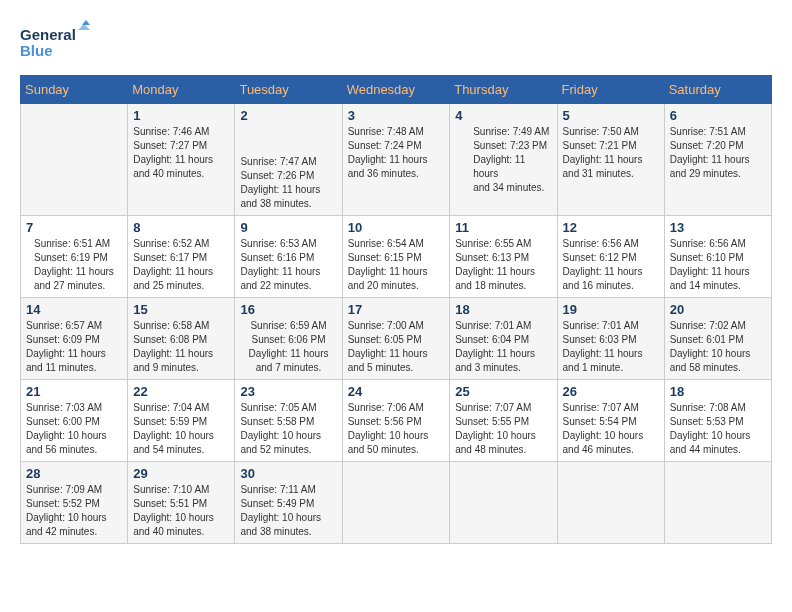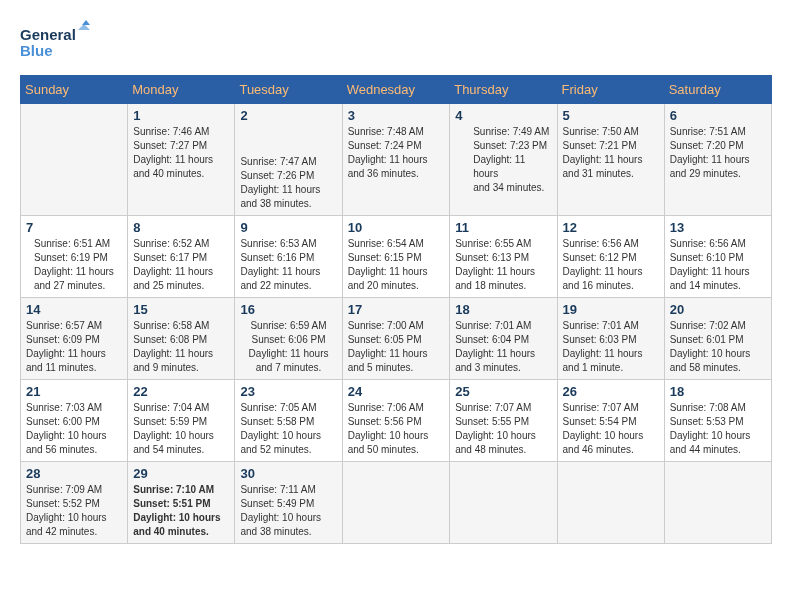--- a/index.html
+++ b/index.html
@@ -305,21 +305,21 @@
       <tr>
         <td>
           <span class="day-num">28</span>
           <div class="day-detail" style="white-space: pre-line;">Sunrise: 7:09 AM
 Sunset: 5:52 PM
 Daylight: 10 hours
 and 42 minutes.</div>
         </td>
         <td>
           <span class="day-num">29</span>
-          <div class="day-detail" style="white-space: pre-line; font-weight: bold;">Sunrise: 7:10 AM
+          <div class="day-detail" style="white-space: pre-line;">Sunrise: 7:10 AM
 Sunset: 5:51 PM
 Daylight: 10 hours
 and 40 minutes.</div>
         </td>
         <td>
           <span class="day-num">30</span>
           <div class="day-detail" style="white-space: pre-line;">Sunrise: 7:11 AM
 Sunset: 5:49 PM
 Daylight: 10 hours
 and 38 minutes.</div>

